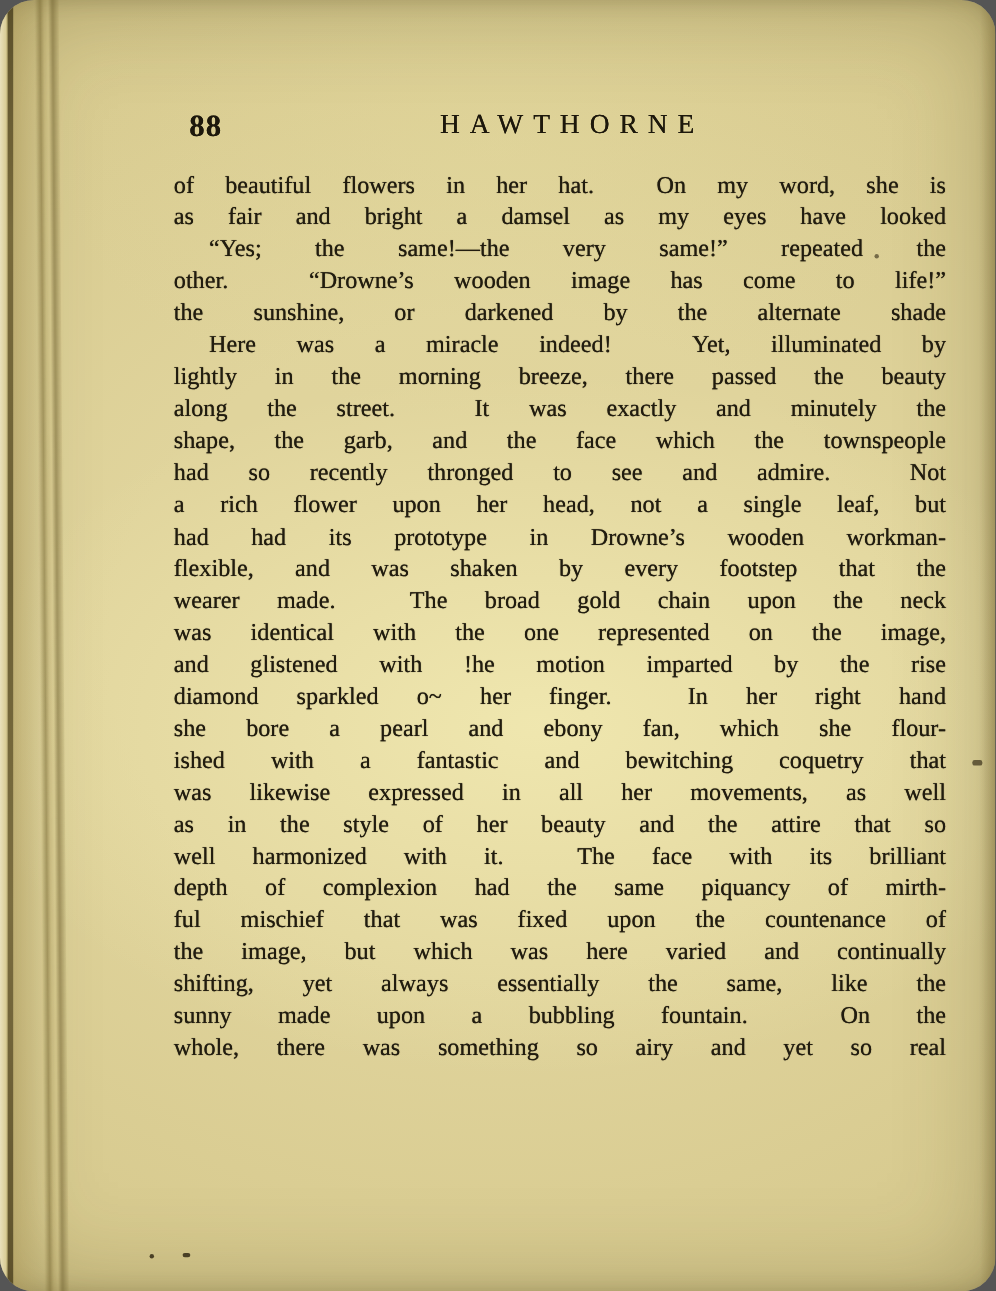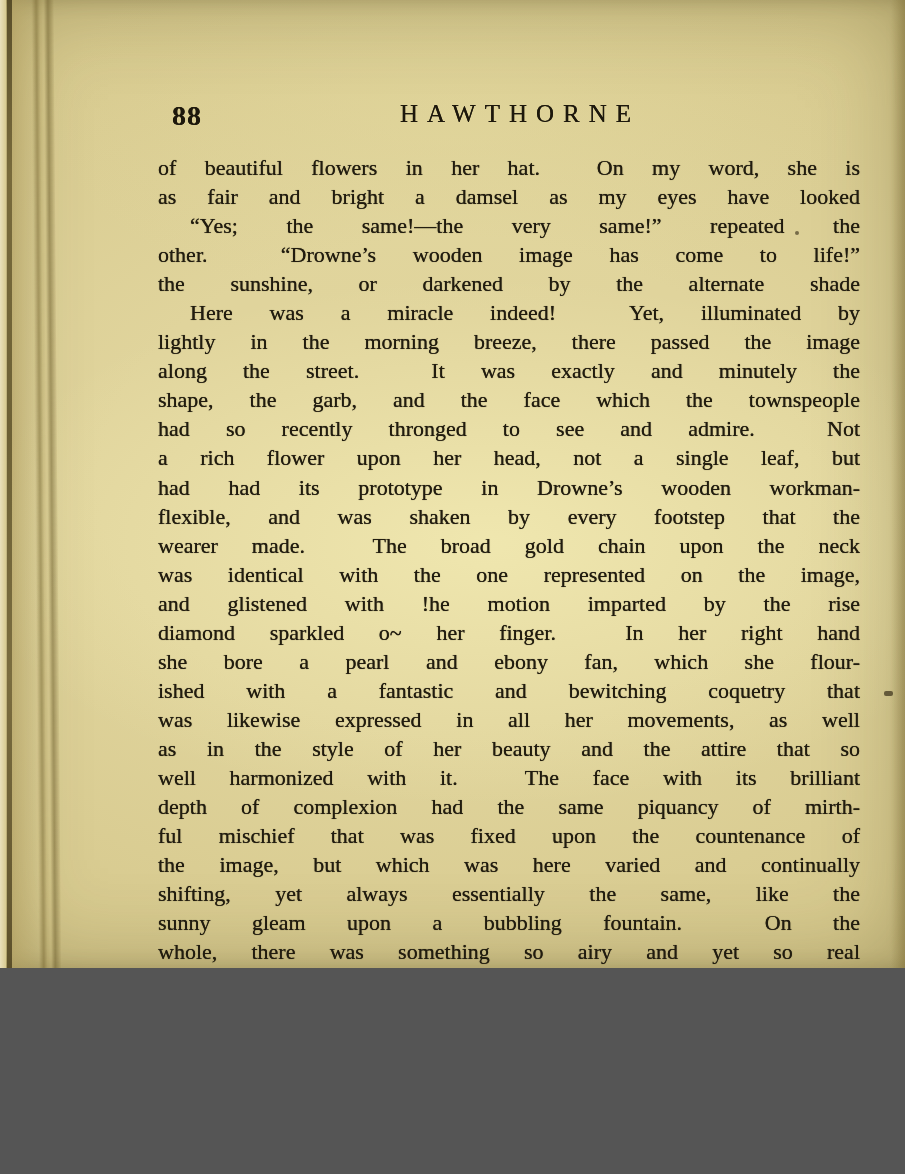--- a/index.html
+++ b/index.html
@@ -1,25 +1,26 @@
 <!DOCTYPE html>
 <html><head>
 <meta charset="utf-8">
 <style>
   html,body{margin:0;padding:0;background:#555;}
   .page{
     position:relative;
-    width:905px;height:968px;
+    width:905px;height:1174px;
     overflow:hidden;
     font-family:"Liberation Serif","DejaVu Serif",serif;
     background:
       radial-gradient(90% 42% at 54% 56%, rgba(252,246,190,0.55) 0%, rgba(252,246,190,0) 65%),
       radial-gradient(65% 30% at 50% 12%, rgba(230,220,160,0.35) 0%, rgba(230,220,160,0) 70%),
       radial-gradient(130% 85% at 50% 50%, #e0d49c 30%, #d2c487 80%, #c2b274 100%);
     box-shadow:inset 0 0 90px rgba(70,58,18,0.30), inset 0 0 18px rgba(70,58,18,0.25);
+    border-radius:31px;
   }
   
   .edge-strip{position:absolute;left:0;top:0;width:6px;height:100%;
     background:linear-gradient(90deg,#e9e0bb, #d8cb92);}
   .gutter-line-a{position:absolute;left:7px;top:0;width:5px;height:100%;
     background:linear-gradient(180deg,#4a3f1e 0%,#6b5d30 18%,#5d5128 45%,#6e6034 70%,#4e4220 100%);
     filter:blur(0.6px);opacity:0.85;}
   .gutter-band{position:absolute;left:36px;top:-10px;width:22px;height:1200px;
     transform:rotate(-0.45deg);
     background:linear-gradient(90deg,
@@ -69,41 +70,41 @@
     <span class="running-head">HAWTHORNE</span>
   </div>
 
   <div class="text-block">
     <div class="line">of beautiful flowers in her hat.  On my word, she is</div>
     <div class="line">as fair and bright a damsel as my eyes have looked</div>
     <div class="line indent">“Yes; the same!—the very same!” repeated the</div>
     <div class="line">other.  “Drowne’s wooden image has come to life!”</div>
     <div class="line">the sunshine, or darkened by the alternate shade</div>
     <div class="line indent">Here was a miracle indeed!  Yet, illuminated by</div>
-    <div class="line">lightly in the morning breeze, there passed the image</div>
+    <div class="line">lightly in the morning breeze, there passed the beauty</div>
     <div class="line">along the street.  It was exactly and minutely the</div>
     <div class="line">shape, the garb, and the face which the townspeople</div>
     <div class="line">had so recently thronged to see and admire.  Not</div>
     <div class="line">a rich flower upon her head, not a single leaf, but</div>
     <div class="line">had had its prototype in Drowne’s wooden workman-</div>
     <div class="line">flexible, and was shaken by every footstep that the</div>
     <div class="line">wearer made.  The broad gold chain upon the neck</div>
     <div class="line">was identical with the one represented on the image,</div>
     <div class="line">and glistened with !he motion imparted by the rise</div>
     <div class="line">diamond sparkled o~ her finger.  In her right hand</div>
     <div class="line">she bore a pearl and ebony fan, which she flour-</div>
     <div class="line">ished with a fantastic and bewitching coquetry that</div>
     <div class="line">was likewise expressed in all her movements, as well</div>
     <div class="line">as in the style of her beauty and the attire that so</div>
     <div class="line">well harmonized with it.  The face with its brilliant</div>
     <div class="line">depth of complexion had the same piquancy of mirth-</div>
     <div class="line">ful mischief that was fixed upon the countenance of</div>
     <div class="line">the image, but which was here varied and continually</div>
     <div class="line">shifting, yet always essentially the same, like the</div>
-    <div class="line">sunny gleam upon a bubbling fountain.  On the</div>
+    <div class="line">sunny made upon a bubbling fountain.  On the</div>
     <div class="line">whole, there was something so airy and yet so real</div>
   </div>
 
   <div class="speck s1"></div>
   <div class="speck s2"></div>
   <div class="speck s3"></div>
   <div class="speck s4"></div>
 </div>
 
 </body></html>

